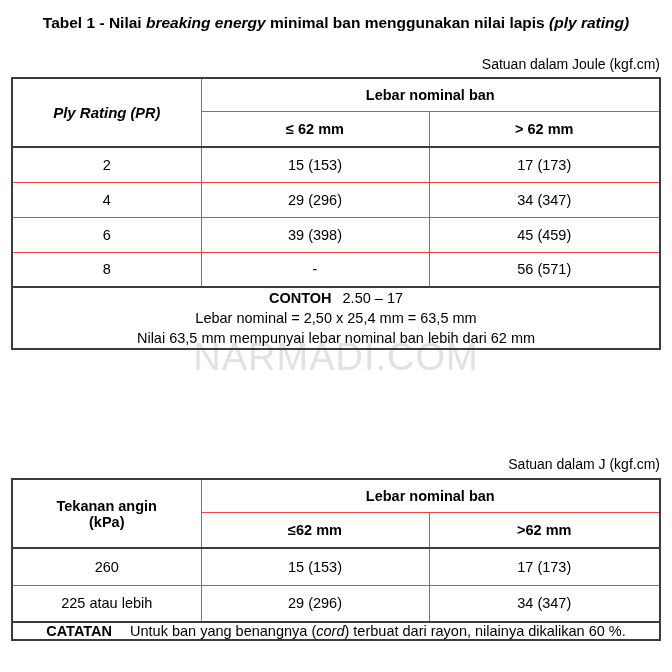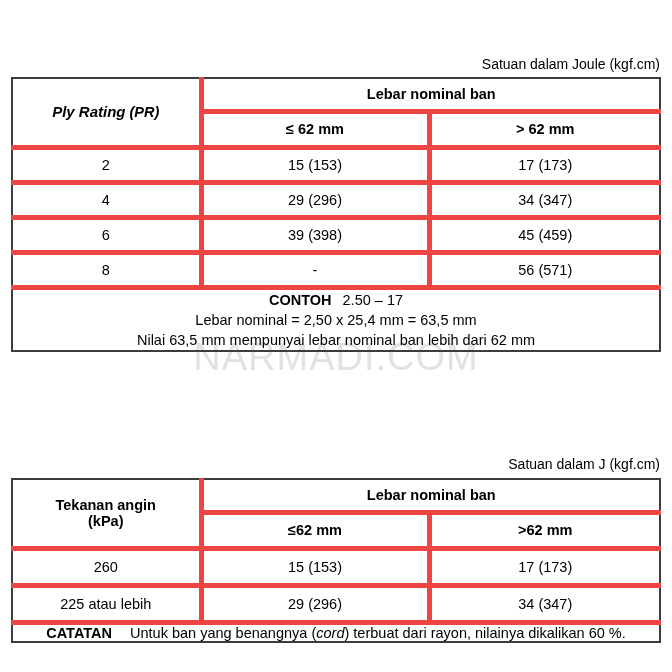--- a/index.html
+++ b/index.html
@@ -65,21 +65,21 @@
   .tbl {
     position: absolute;
     left: 11px;
     width: 650px;
     border-collapse: collapse;
     table-layout: fixed;
     background: transparent;
     z-index: 1;
   }
   .tbl td {
-    border: 5px solid #ef4444;
+    border: 1px solid #ef4444;
     padding: 0;
     text-align: center;
     vertical-align: middle;
     font-size: 14.5px;
     background: transparent;
   }
   .tbl .outer-top    { border-top-width: 2px;    border-top-color: #3c3c3c; }
   .tbl .outer-bottom { border-bottom-width: 2px; border-bottom-color: #3c3c3c; }
   .tbl .thick-bottom { border-bottom-width: 2px; border-bottom-color: #3c3c3c; }
   .tbl .outer-left   { border-left-width: 2px;   border-left-color: #3c3c3c; }
@@ -129,20 +129,23 @@
   .catatan-cell .gap { display: inline-block; width: 18px; }
   .contoh-gap { display: inline-block; width: 7px; }
 </style>
 </head>
 <body>
 
 <div class="page">
 
   <div class="watermark">NARMADI.COM</div>
 
+  <div class="tbl-title" style="top: 14px;">
+    <span>Tabel 1 - Nilai </span><span class="it">breaking energy</span><span> minimal ban menggunakan nilai lapis </span><span class="it">(ply rating)</span>
+  </div>
 
   <div class="unit-caption" style="top: 56px;">Satuan dalam Joule (kgf.cm)</div>
 
   <table class="tbl" style="top: 77px;">
     <colgroup>
       <col class="col-1">
         <col class="col-2">
         <col class="col-3">
     </colgroup>
     <tbody>

